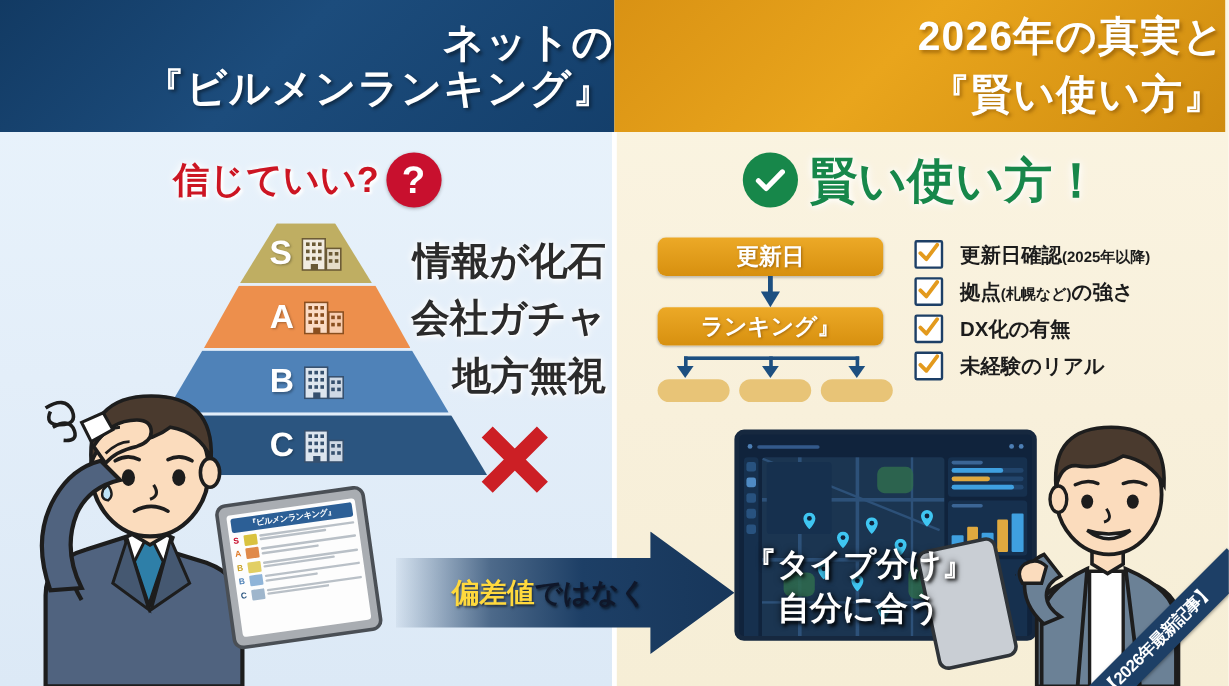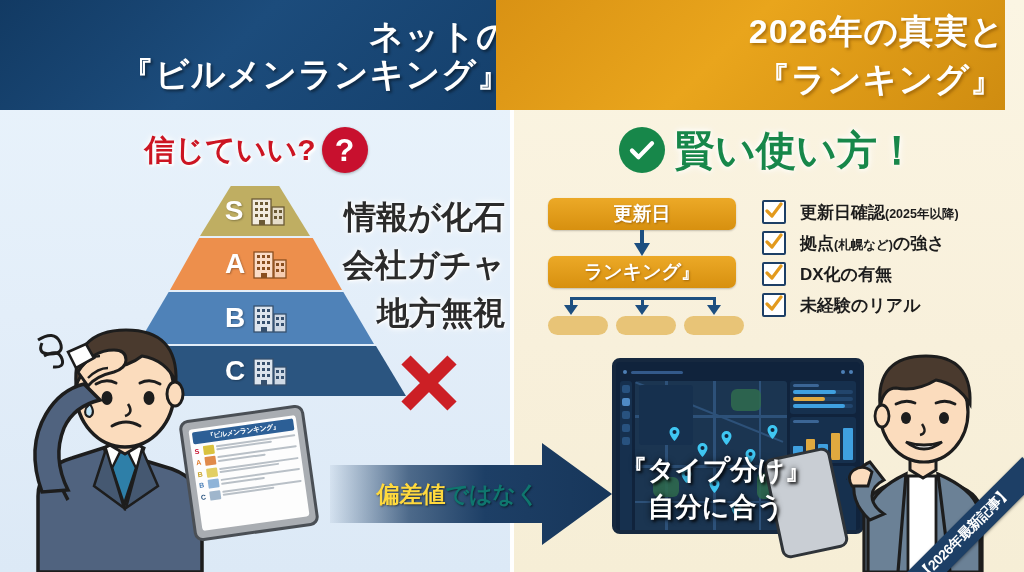--- a/index.html
+++ b/index.html
@@ -14,21 +14,21 @@
   .panel{position:absolute;top:0;height:572px;}
   #left-panel{left:0;width:512px;background:linear-gradient(180deg,#eaf4fc 0%,#e3eef9 55%,#dce9f6 100%);}
   #right-panel{left:512px;width:512px;background:linear-gradient(180deg,#fbf5e3 0%,#f8f0db 60%,#f6eed6 100%);}
   #divider{position:absolute;left:510px;top:0;width:4px;height:572px;background:#ffffff;}
 
   
   .hdr{position:absolute;top:0;height:110px;display:flex;flex-direction:column;
        align-items:flex-end;justify-content:center;}
   #left-header{left:0;width:512px;
       background:linear-gradient(135deg,#123a63 0%,#1c4c7c 45%,#143f6b 100%);}
-  #right-header{left:496px;width:509px;
+  #right-header{left:512px;width:509px;
       background:linear-gradient(135deg,#d99214 0%,#e9a51c 45%,#cf8c10 100%);gap:10px;}
   .hdr-line{
     color:#fff;font-weight:700;letter-spacing:1px;line-height:1.12;
     text-shadow:2px 2px 3px rgba(0,0,0,.45);
     font-size:34px;white-space:nowrap;
   }
   #right-header .hdr-line{text-shadow:2px 2px 3px rgba(120,70,0,.5);}
 
   
   #left-subtitle{position:absolute;left:0;width:512px;top:120px;height:60px;
@@ -139,21 +139,21 @@
   #person-right{position:absolute;left:846px;top:330px;width:180px;height:242px;z-index:6;}
 
   
   #arrow-banner{position:absolute;left:330px;top:443px;width:282px;height:102px;z-index:9;}
   .arrow-shape{position:absolute;inset:0;}
   #arrow-banner .lines{position:absolute;left:14px;top:16px;width:228px;height:70px;
      display:flex;flex-direction:column;align-items:center;justify-content:center;gap:2px;}
   #arrow-banner .ln{font-size:23px;font-weight:700;white-space:nowrap;
      text-shadow:1px 1px 2px rgba(0,0,0,.55);}
   .hl{color:#ffd93d;}
-  .wt{color:#0f766e;font-family:Liberation Mono, monospace;}
+  .wt{color:#0f172a;font-family:Liberation Mono, monospace;}
 
   
   #tablet-caption{position:absolute;left:606px;top:452px;width:220px;z-index:8;
      display:flex;flex-direction:column;align-items:center;gap:1px;}
   #tablet-caption .cap{font-size:27px;font-weight:700;color:#fff;white-space:nowrap;
      text-shadow:2px 2px 3px rgba(0,0,0,.85),0 0 6px rgba(0,0,0,.7);}
 
   
   #ribbon{position:absolute;right:-2px;bottom:-2px;width:120px;height:120px;
      overflow:hidden;z-index:12;}
@@ -170,21 +170,21 @@
   <div class="panel" id="left-panel"></div>
   <div class="panel" id="right-panel"></div>
   <div id="divider"></div>
 
   <div class="hdr" id="left-header">
     <span class="hdr-line">ネットの</span>
     <span class="hdr-line">『ビルメンランキング』</span>
   </div>
   <div class="hdr" id="right-header">
     <span class="hdr-line">2026年の真実と</span>
-    <span class="hdr-line">『ランキング』</span>
+    <span class="hdr-line">『賢い使い方』</span>
   </div>
 
   <div id="left-subtitle">
     <span class="txt">信じていい?</span>
     <span class="q-badge">?</span>
   </div>
 
   <div id="right-subtitle">
     <span class="check-badge">
       <svg viewBox="0 0 24 24">

